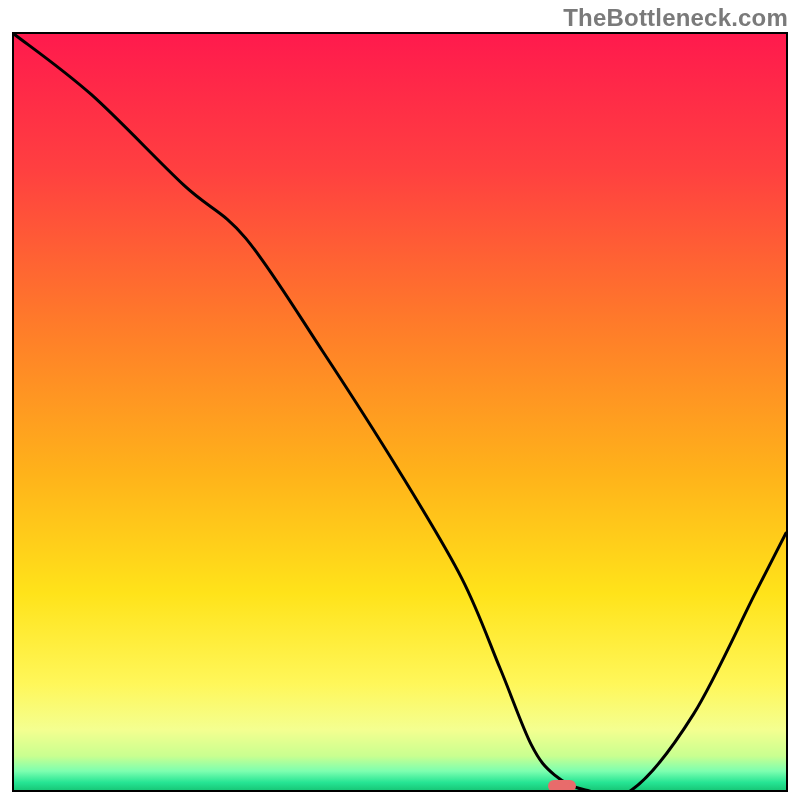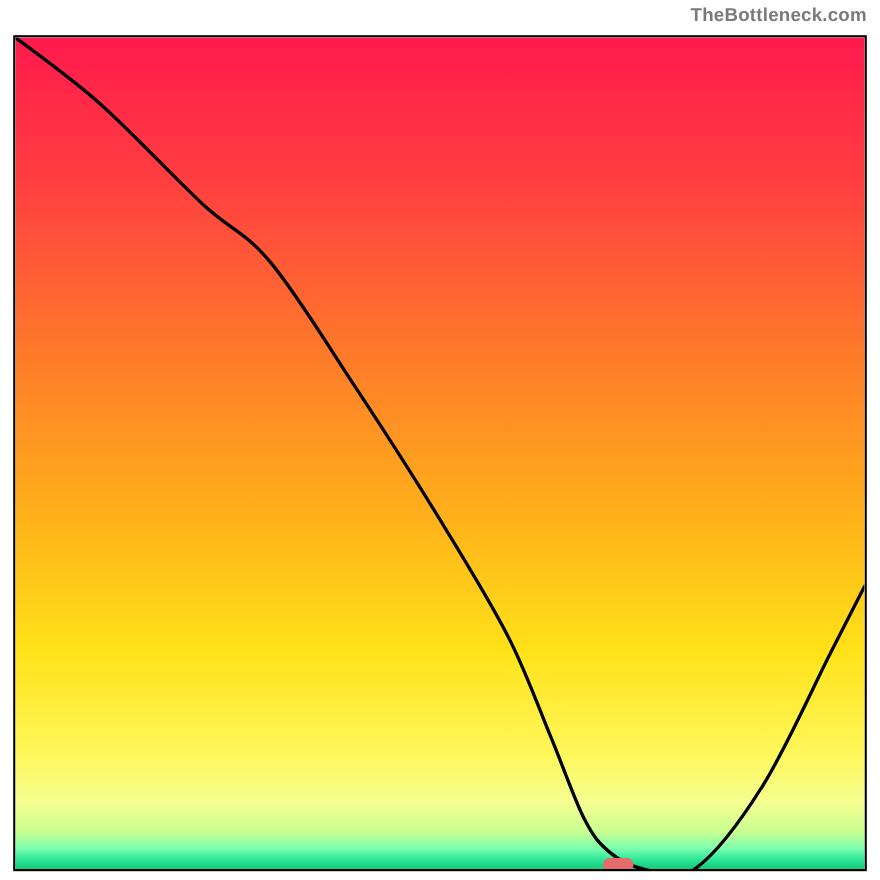--- a/index.html
+++ b/index.html
@@ -12,21 +12,21 @@
   }
   .wrap {
     position: relative;
     width: 800px;
     height: 800px;
   }
   .watermark {
     position: absolute;
     top: 4px;
     right: 12px;
-    font-size: 17px;
+    font-size: 24px;
     font-weight: 600;
     color: #7a7a7a;
     letter-spacing: 0.2px;
     user-select: none;
   }
   .plot-outer {
     position: absolute;
     left: 12px;
     top: 32px;
     width: 776px;

